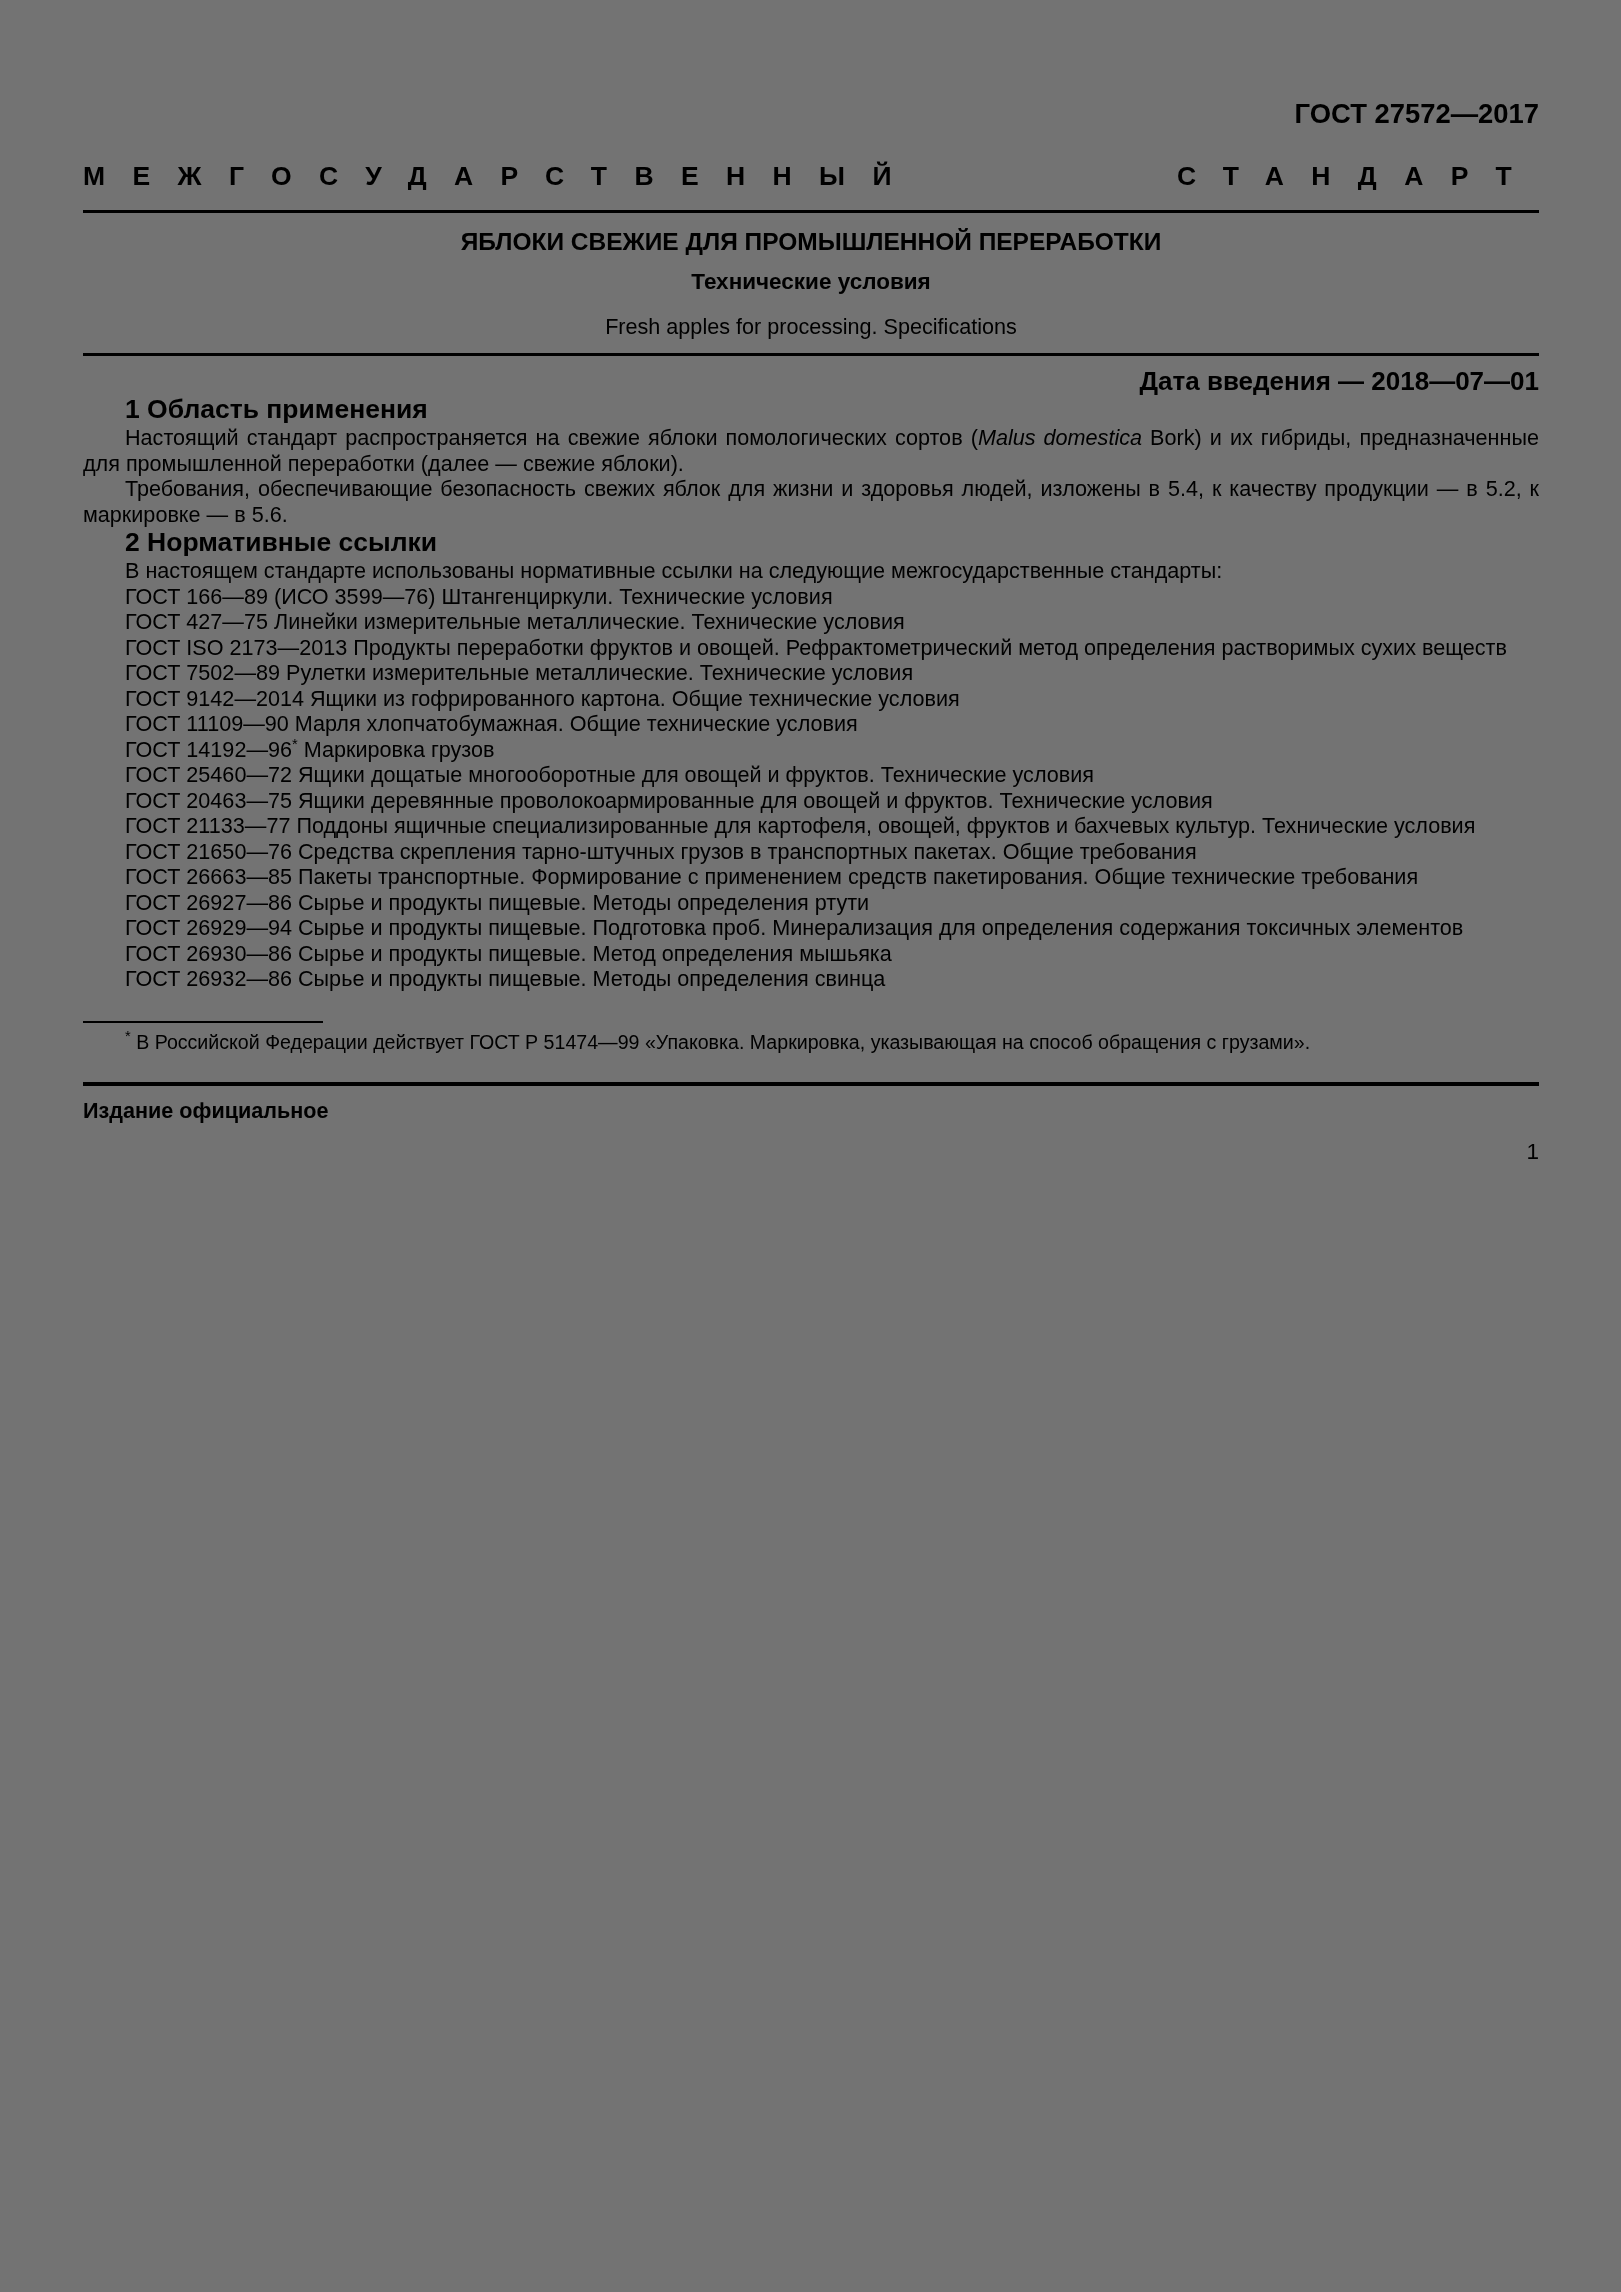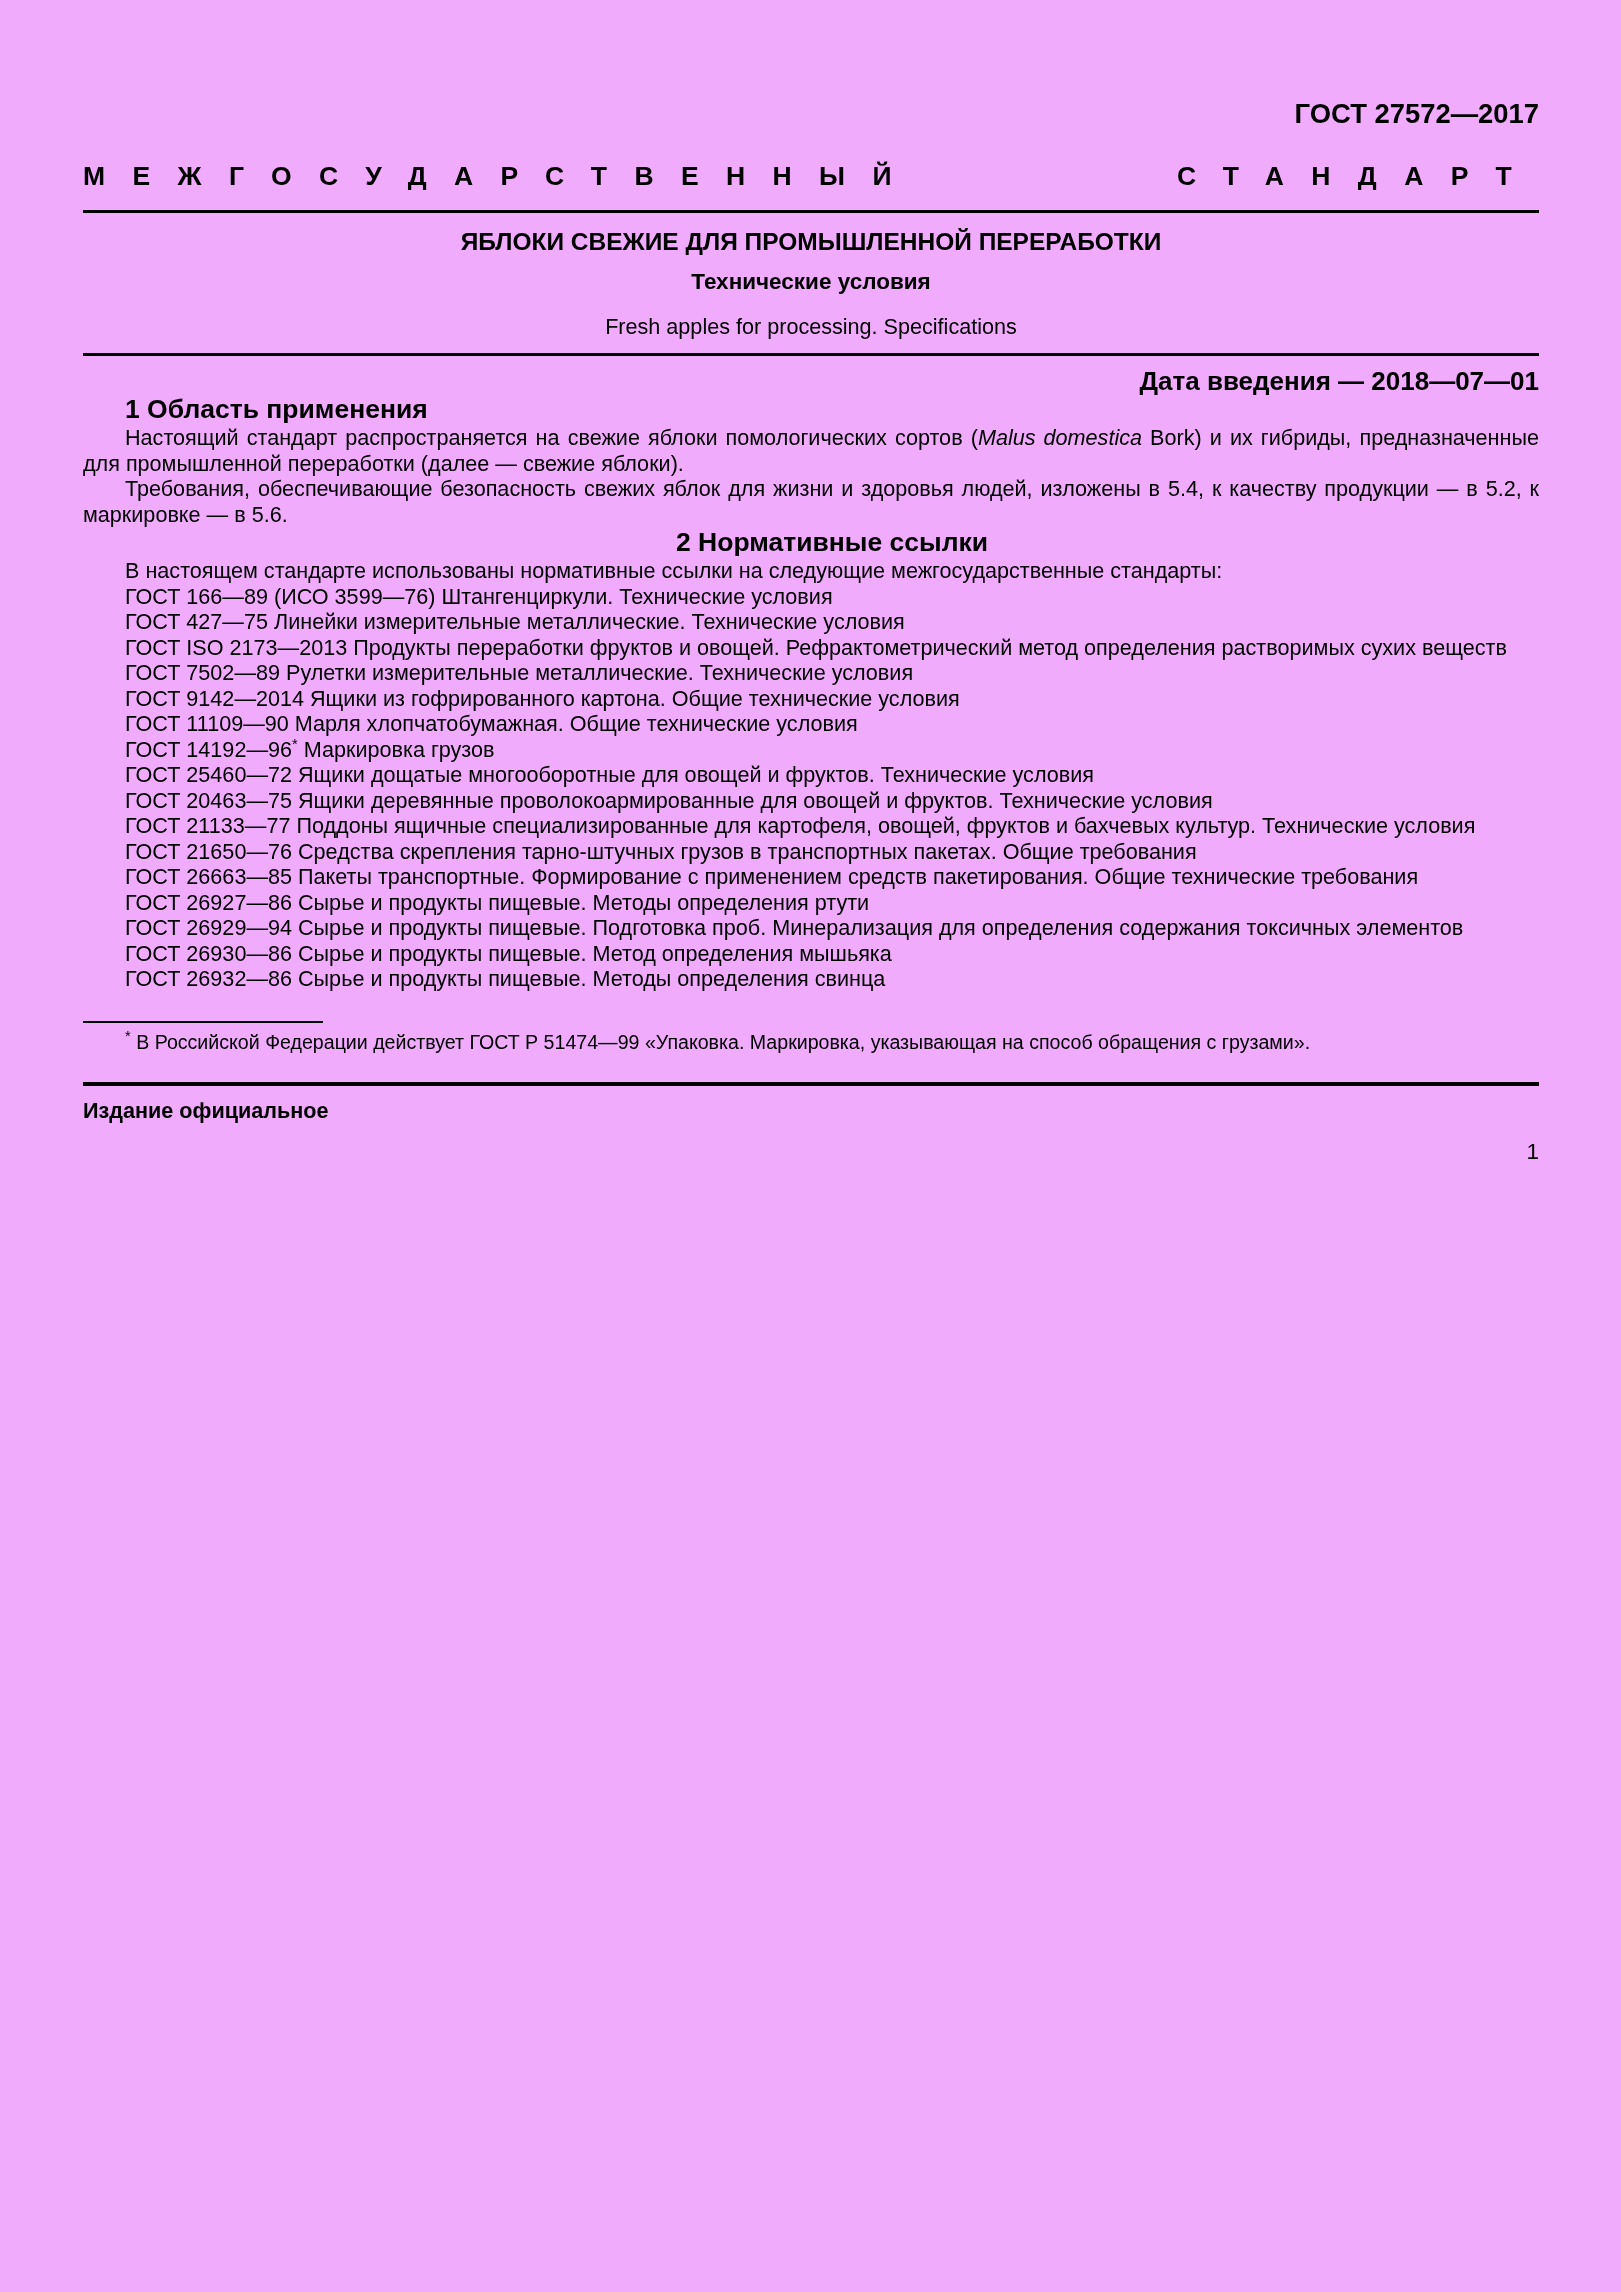--- a/index.html
+++ b/index.html
@@ -1,21 +1,21 @@
 <!DOCTYPE html>
 <html><head>
 <meta charset="utf-8">
 <style>
   * { box-sizing: border-box; }
   html, body { margin: 0; padding: 0; background: #ffffff; }
   .page {
     position: relative;
     width: 1621px;
     height: 2293px;
-    background: #f0abfc;
+    background: #737373;
     color: #000000;
     font-family: "Liberation Sans", sans-serif;
     padding: 98px 82px 0 83px;
     overflow: hidden;
   }
   .doc-number {
     text-align: right;
     font-weight: bold;
     font-size: 27.4px;
     line-height: 32px;
@@ -64,21 +64,21 @@
     line-height: 26.5px;
   }
   h2.section-heading {
     margin: 0;
     margin-left: 42px;
     font-weight: bold;
     font-size: 26.5px;
     line-height: 31px;
   }
   .h-first { margin-top: 51px; margin-bottom: 11.8px; }
-  .h-next  { margin-top: 29px; margin-bottom: 11.8px; text-align: center; }
+  .h-next  { margin-top: 29px; margin-bottom: 11.8px; }
   p.body-p {
     margin: 0;
     font-size: 21.6px;
     line-height: 25.5px;
     text-align: justify;
     text-indent: 42px;
   }
   p.body-p i { font-style: italic; }
   sup.fn-mark {
     font-size: 14.7px;

